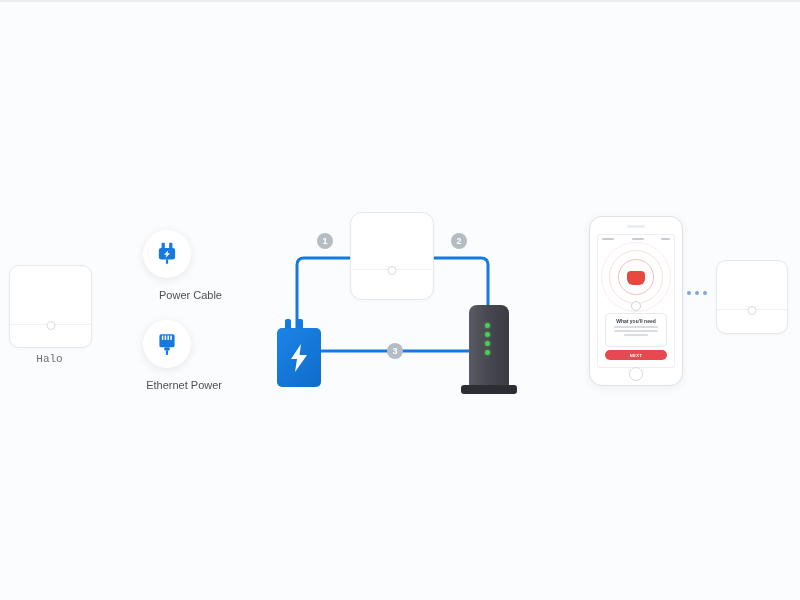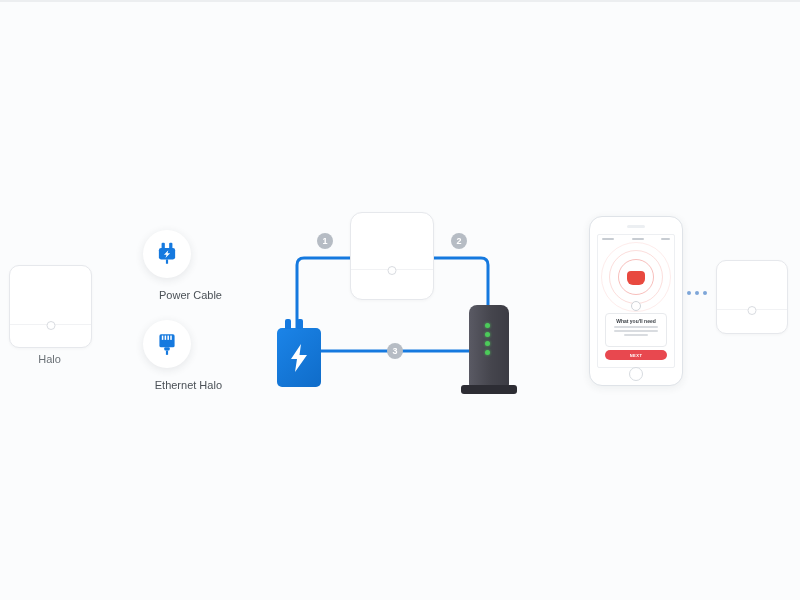--- a/index.html
+++ b/index.html
@@ -14,21 +14,21 @@
     border-radius:10px;box-shadow:0 1px 3px rgba(40,50,60,0.04);
   }
   .device .divider{
     position:absolute;left:0;right:0;height:1px;background:#f1f2f4;
   }
   .device .indicator{
     position:absolute;width:7px;height:7px;border:1px solid #d9dce1;
     border-radius:50%;background:#fff;left:50%;transform:translateX(-50%);
   }
   .device-label{
-    position:absolute;color:#6a7076;font-size:11px;text-align:center;
+    position:absolute;color:#6a7076;font-size:11px;text-align:center;font-family:Liberation Mono, monospace;
   }
   
   .icon-circle{
     position:absolute;width:48px;height:48px;border-radius:50%;
     background:#ffffff;box-shadow:0 2px 8px rgba(40,50,60,0.10);
     display:flex;align-items:center;justify-content:center;
   }
   .cable-label{
     position:absolute;color:#4b5157;font-size:11px;text-align:right;width:110px;
   }
@@ -135,21 +135,21 @@
     <svg width="26" height="26" viewBox="0 0 24 24">
       <rect x="5" y="3" width="14" height="12" rx="1.5" fill="#1579df"></rect>
       <rect x="7.2" y="4.2" width="1.4" height="4" fill="#ffffff"></rect>
       <rect x="9.8" y="4.2" width="1.4" height="4" fill="#ffffff"></rect>
       <rect x="12.4" y="4.2" width="1.4" height="4" fill="#ffffff"></rect>
       <rect x="15" y="4.2" width="1.4" height="4" fill="#ffffff"></rect>
       <rect x="9.5" y="15" width="5" height="3" rx="1" fill="#1579df"></rect>
       <path d="M12 18 v4" stroke="#1579df" stroke-width="2" fill="none"></path>
     </svg>
   </div>
-  <div class="cable-label" style="left:112px;top:377px;">Ethernet Halo</div>
+  <div class="cable-label" style="left:112px;top:377px;">Ethernet Power</div>
 
   <svg class="lines-svg" width="800" height="600">
     <path d="M297 330 L297 263 Q297 256 304 256 L350 256" stroke="#1579df" stroke-width="3" fill="none" stroke-linecap="round"></path>
     <path d="M432 256 L481 256 Q488 256 488 263 L488 308" stroke="#1579df" stroke-width="3" fill="none" stroke-linecap="round"></path>
     <path d="M321 349 L470 349" stroke="#1579df" stroke-width="3" fill="none" stroke-linecap="round"></path>
   </svg>
 
   <div class="step-dot" style="left:317px;top:231px;">1</div>
   <div class="step-dot" style="left:451px;top:231px;">2</div>
   <div class="step-dot" style="left:387px;top:341px;">3</div>

